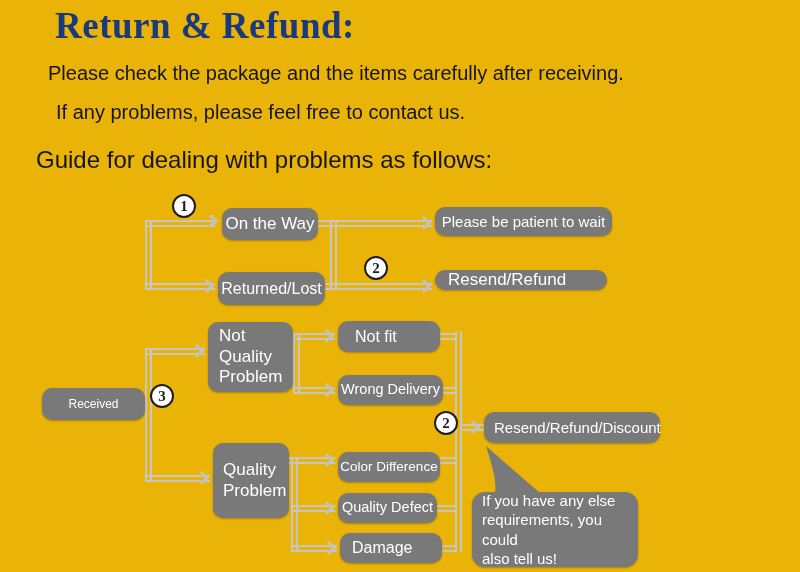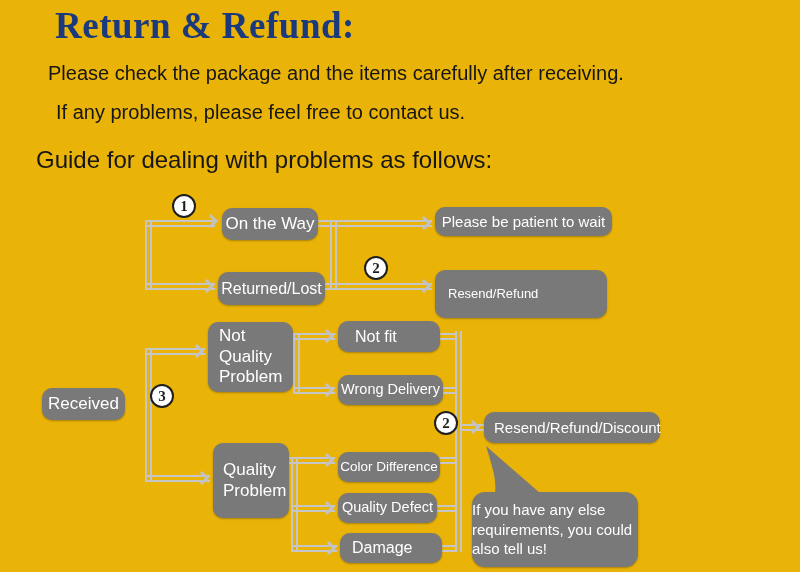--- a/index.html
+++ b/index.html
@@ -97,32 +97,32 @@
   <div class="step" style="left:150px; top:384px;">3</div>
   <div class="step" style="left:434px; top:411px;">2</div>
 
   <svg class="tail" style="left:470px; top:443px;" width="80" height="52" viewBox="0 0 80 52">
     <path d="M16,3 C21,20 27,36 25,50 L70,50 Z" fill="#797979"></path>
   </svg>
 
   <div class="node" style="left:222px; top:208px; width:96px; height:32px; font-size:17px;">On the Way</div>
   <div class="node" style="left:218px; top:272px; width:107px; height:33px; font-size:16px;">Returned/Lost</div>
   <div class="node" style="left:435px; top:207px; width:177px; height:29px; font-size:15px;">Please be patient to wait</div>
-  <div class="node left" style="left:435px; top:270px; width:172px; height:48px; font-size:13px; padding-left:13px;">Resend/Refund</div>
+  <div class="node left" style="left:435px; top:270px; width:172px; height:20px; font-size:17px; padding-left:13px;">Resend/Refund</div>
 
-  <div class="node" style="left:42px; top:388px; width:83px; height:32px; font-size:17px;">Received</div>
+  <div class="node" style="left:42px; top:388px; width:103px; height:32px; font-size:12px;">Received</div>
   <div class="node left" style="left:208px; top:322px; width:85px; height:70px; font-size:17px; padding-left:11px;">Not
 Quality
 Problem</div>
   <div class="node left" style="left:213px; top:443px; width:76px; height:75px; font-size:17px; padding-left:10px;">Quality
 Problem</div>
   <div class="node left" style="left:338px; top:321px; width:102px; height:31px; font-size:16px; padding-left:17px;">Not fit</div>
   <div class="node" style="left:338px; top:375px; width:105px; height:30px; font-size:14.5px;">Wrong Delivery</div>
   <div class="node" style="left:338px; top:445px; width:102px; height:30px; font-size:13.5px;margin-top:7px;">Color Difference</div>
   <div class="node" style="left:338px; top:493px; width:99px; height:30px; font-size:14.5px;">Quality Defect</div>
   <div class="node left" style="left:340px; top:533px; width:102px; height:30px; font-size:16px; padding-left:12px;">Damage</div>
   <div class="node left" style="left:484px; top:412px; width:176px; height:31px; font-size:15px; padding-left:10px;">Resend/Refund/Discount</div>
 
-  <div class="node left" style="left:472px; top:492px; width:166px; height:75px; font-size:15px; border-radius:13px; line-height:1.3;">If you have any else
+  <div class="node left" style="left:472px; top:492px; width:166px; height:75px; font-size:15px; padding-left:10px; border-radius:13px; line-height:1.3;">If you have any else
 requirements, you could
 also tell us!</div>
 
 </div>
 
 </body></html>

